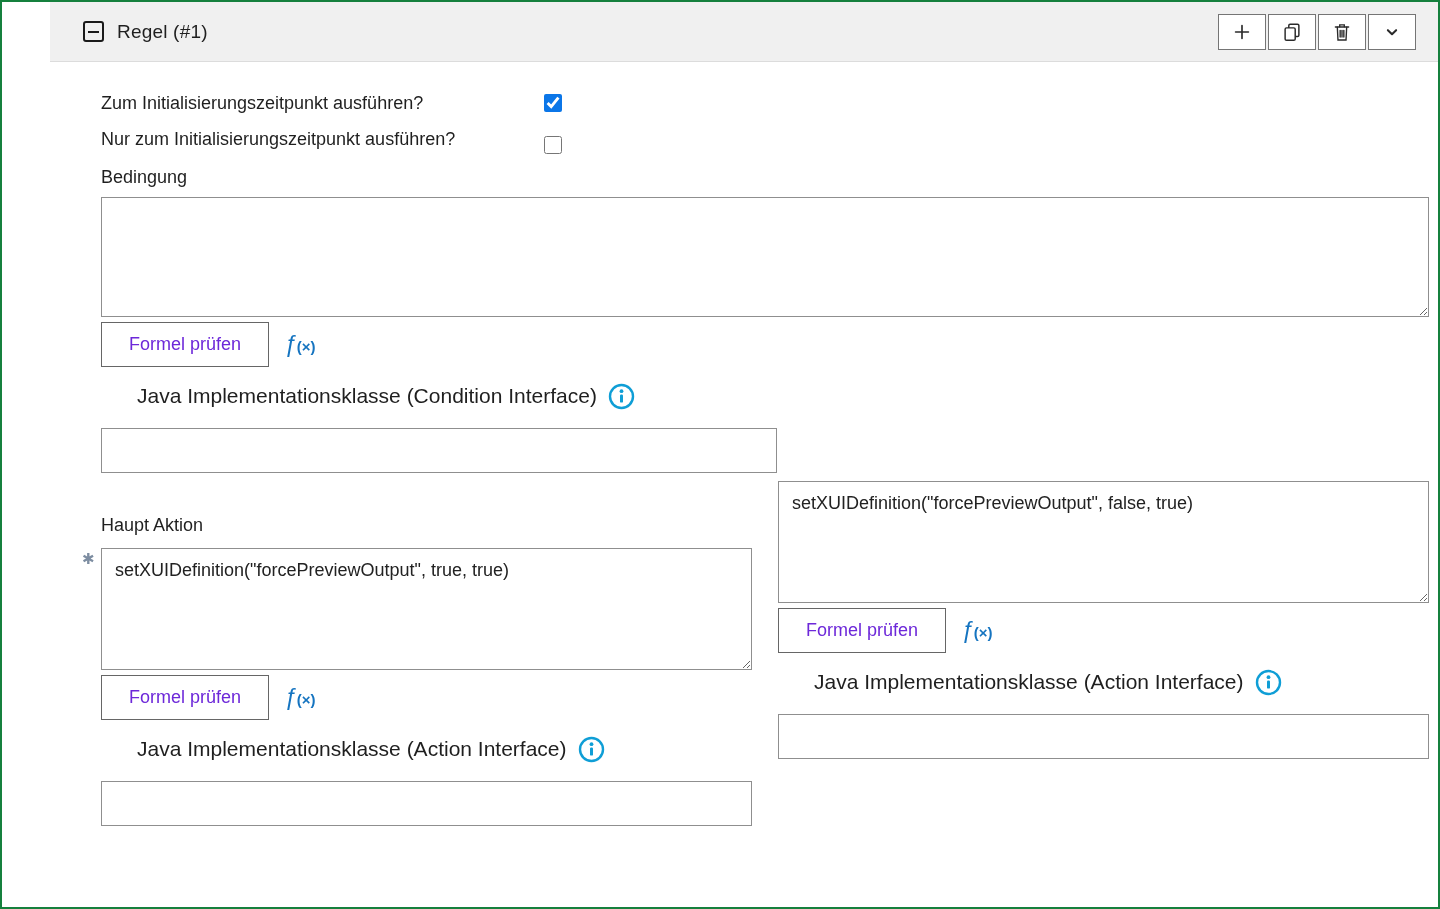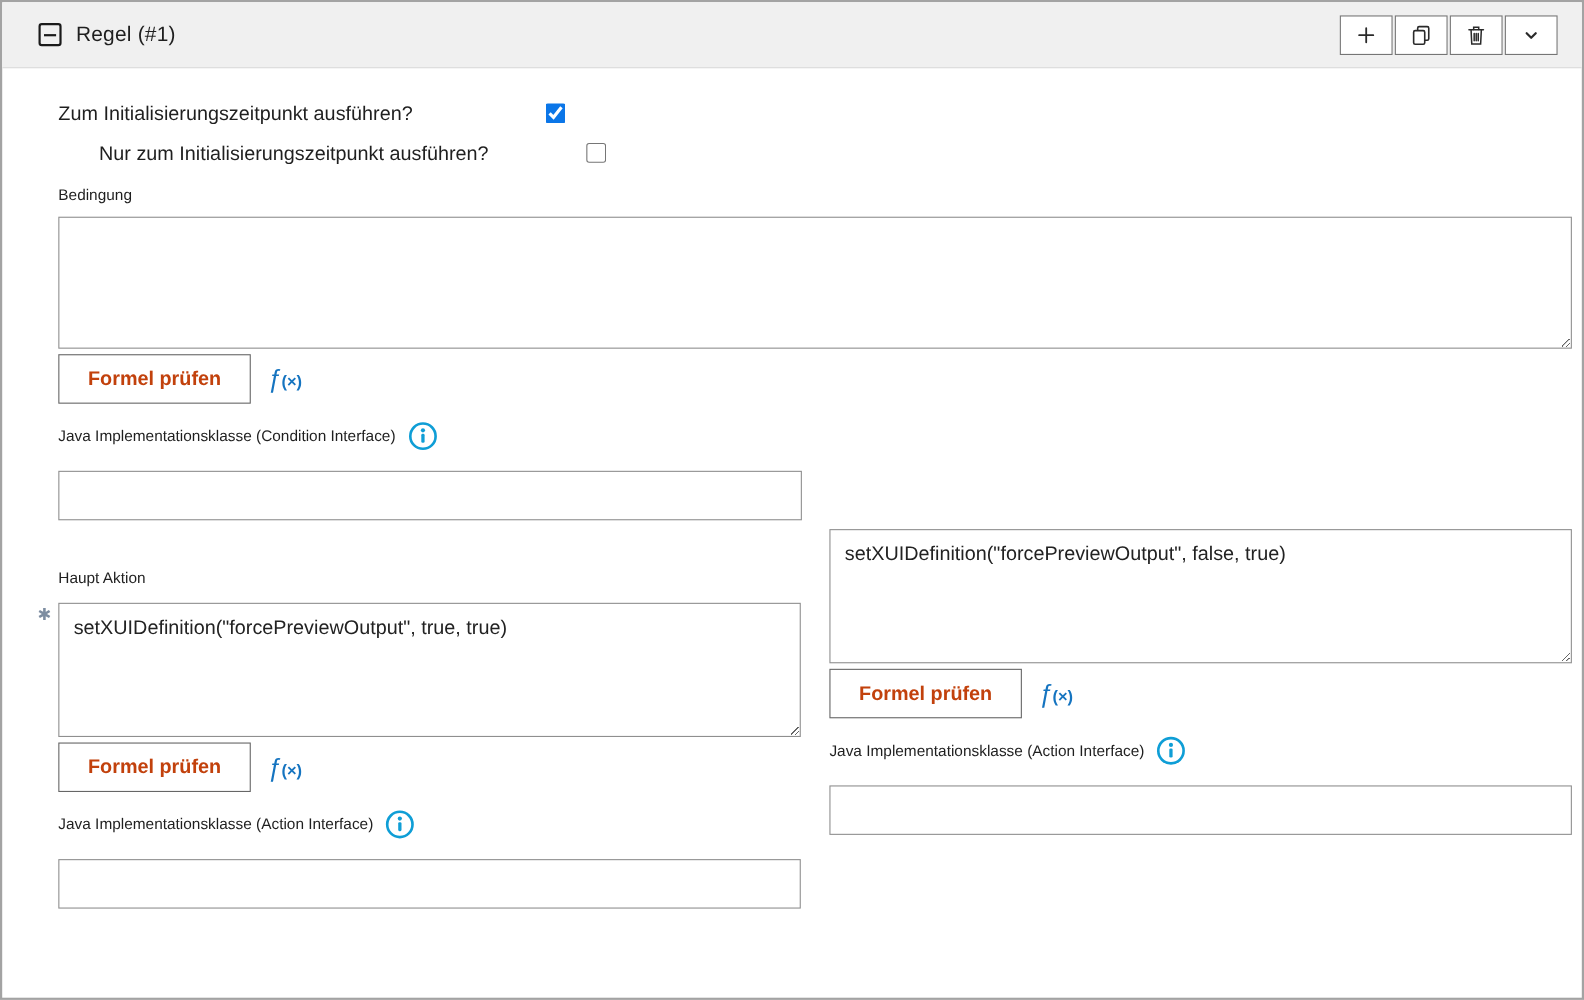--- a/index.html
+++ b/index.html
@@ -4,23 +4,23 @@
 <style>
   * { box-sizing: border-box; }
   html, body { margin: 0; padding: 0; }
   body {
     width: 1440px; height: 909px;
     font-family: "Liberation Sans", sans-serif;
     color: #1f1f1f; background: #ffffff;
   }
   .window {
     width: 1440px; height: 909px;
-    border: 2px solid #a3a3a3;
+    border: 2px solid #15803d;
     display: flex; flex-direction: column;
-    overflow: hidden; background: #fff;
+    overflow: hidden; background: #fff; padding-left: 48px;
   }
   
   .header {
     flex: 0 0 60px; height: 60px;
     background: #f0f0f0;
     border-bottom: 1px solid #dcdcdc;
     display: flex; align-items: center; justify-content: space-between;
     padding: 0 22px 0 33px;
   }
   .header-left { display: flex; align-items: center; gap: 13px; }
@@ -36,55 +36,54 @@
     width: 48px; height: 36px; padding: 0;
     background: #ffffff; border: 1px solid #757575;
     display: flex; align-items: center; justify-content: center; cursor: pointer;
   }
   .tool-btn svg { display: block; }
 
   
   .content { flex: 1; padding: 26px 9px 10px 51px; overflow: hidden; }
 
   .cb-row { display: flex; align-items: flex-start; margin-bottom: 6px; gap: 20px; }
-  .cb-row.center { align-items: center; margin-left: 37px; }
+  .cb-row.center { align-items: flex-end; }
   .cb-label { width: 400px; font-size: 18px; line-height: 30px; }
   .cb-row input[type="checkbox"] {
     width: 18px; height: 18px; margin: 6px 0 0 23px;
     accent-color: #0b76e8; cursor: pointer;
   }
   .cb-row.center input[type="checkbox"] { margin-top: 0; }
 
-  .field-label { font-size: 14px; line-height: 30px; }
+  .field-label { font-size: 18px; line-height: 30px; }
   .cond-label { margin-top: 8px; }
 
   textarea, input[type="text"] {
     border: 1px solid #8f8f8f; background: #fff;
     font-family: "Liberation Sans", sans-serif; font-size: 18px; color: #222;
     outline: none;
   }
   textarea { padding: 11px 13px; resize: both; display: block; }
   input[type="text"] { height: 45px; padding: 0 13px; display: block; }
 
   .cond-ta { width: 100%; height: 120px; margin-top: 5px; }
 
   .btn-row { display: flex; align-items: center; margin-top: 5px; }
   .check-btn {
     height: 45px; min-width: 168px; padding: 0 26px;
     background: #fff; border: 1px solid #666;
-    font-family: "Liberation Sans", sans-serif; font-size: 18px; color: #c2410c;
+    font-family: "Liberation Sans", sans-serif; font-size: 18px; color: #6d28d9;
     cursor: pointer;
-    font-weight: bold;
   }
   .fx { margin-left: 15px; color: #1574c0; white-space: nowrap; cursor: pointer; }
   .fx .f { font-size: 23px; font-style: italic; }
   .fx .args { font-size: 15px; font-weight: bold; }
 
   .java-row { display: flex; align-items: center; gap: 11px; margin-top: 14px; }
-  .java-row .lbl { font-size: 14px; line-height: 30px; }
+  .java-row .lbl { font-size: 21px; line-height: 30px; margin-left: 36px; }
   .info-btn { border: none; background: transparent; padding: 0; cursor: pointer; display: flex; }
 
   .java-input { width: 676px; margin-top: 17px; }
 
   .columns { display: flex; gap: 26px; margin-top: 8px; }
   .col { flex: 1 1 0; min-width: 0; }
   .col .field-label { margin-bottom: 8px; margin-top: 29px; }
   .ta-wrap { position: relative; }
   .required {
     position: absolute; left: -19px; top: 2px;

